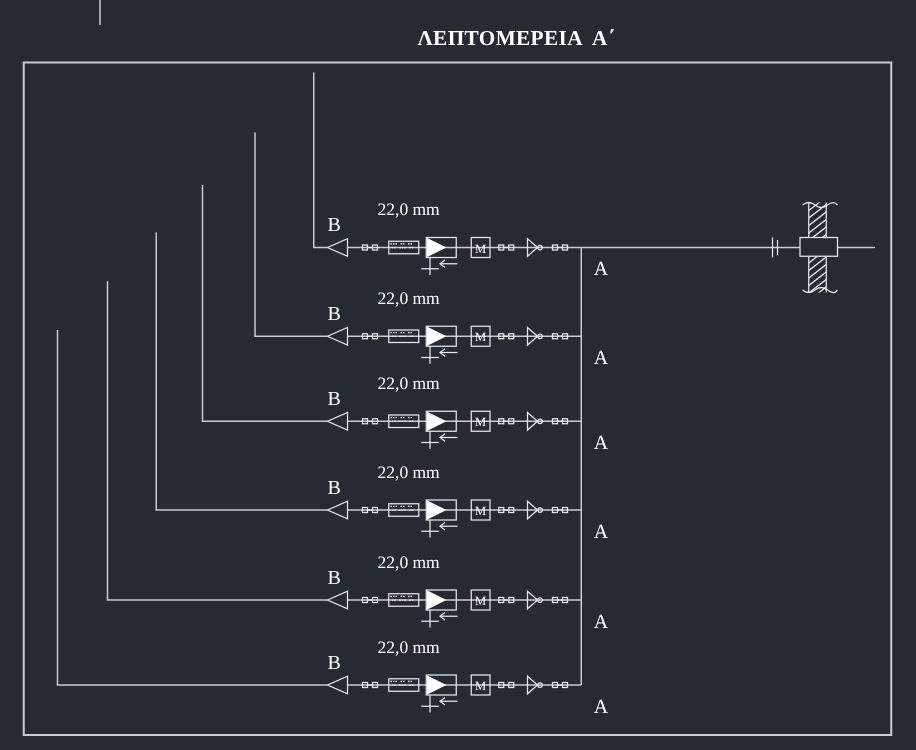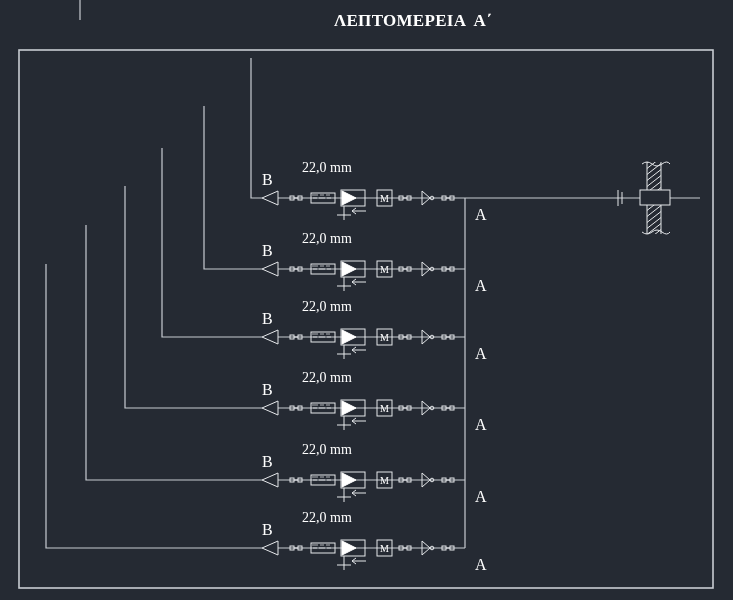--- a/index.html
+++ b/index.html
@@ -3,21 +3,21 @@
   <meta charset="utf-8">
   <style>
     html, body { margin: 0; padding: 0; }
     body {
       width: 733px; height: 600px; overflow: hidden;
       background: #252a33;
       font-family: "Liberation Serif", "DejaVu Serif", serif;
     }
     #canvas { position: absolute; left: 0; top: 0; }
     .title {
-      position: absolute; left: 334px; top: 11px;
+      position: absolute; left: 334px; top: 21px;
       color: #ffffff; font-weight: bold; font-size: 17px;
       letter-spacing: 0.3px; white-space: pre;
     }
     svg text { font-family: "Liberation Serif", "DejaVu Serif", serif; fill: #ffffff; }
     .ln { stroke: #c8ccd2; stroke-width: 1.2; fill: none; }
     .frame { stroke: #c8ccd2; stroke-width: 1.6; fill: none; }
     .sym { stroke: #e6e8eb; stroke-width: 1; fill: none; }
     .solid { fill: #ffffff; stroke: #ffffff; stroke-width: 1; }
   </style>
 </head>

